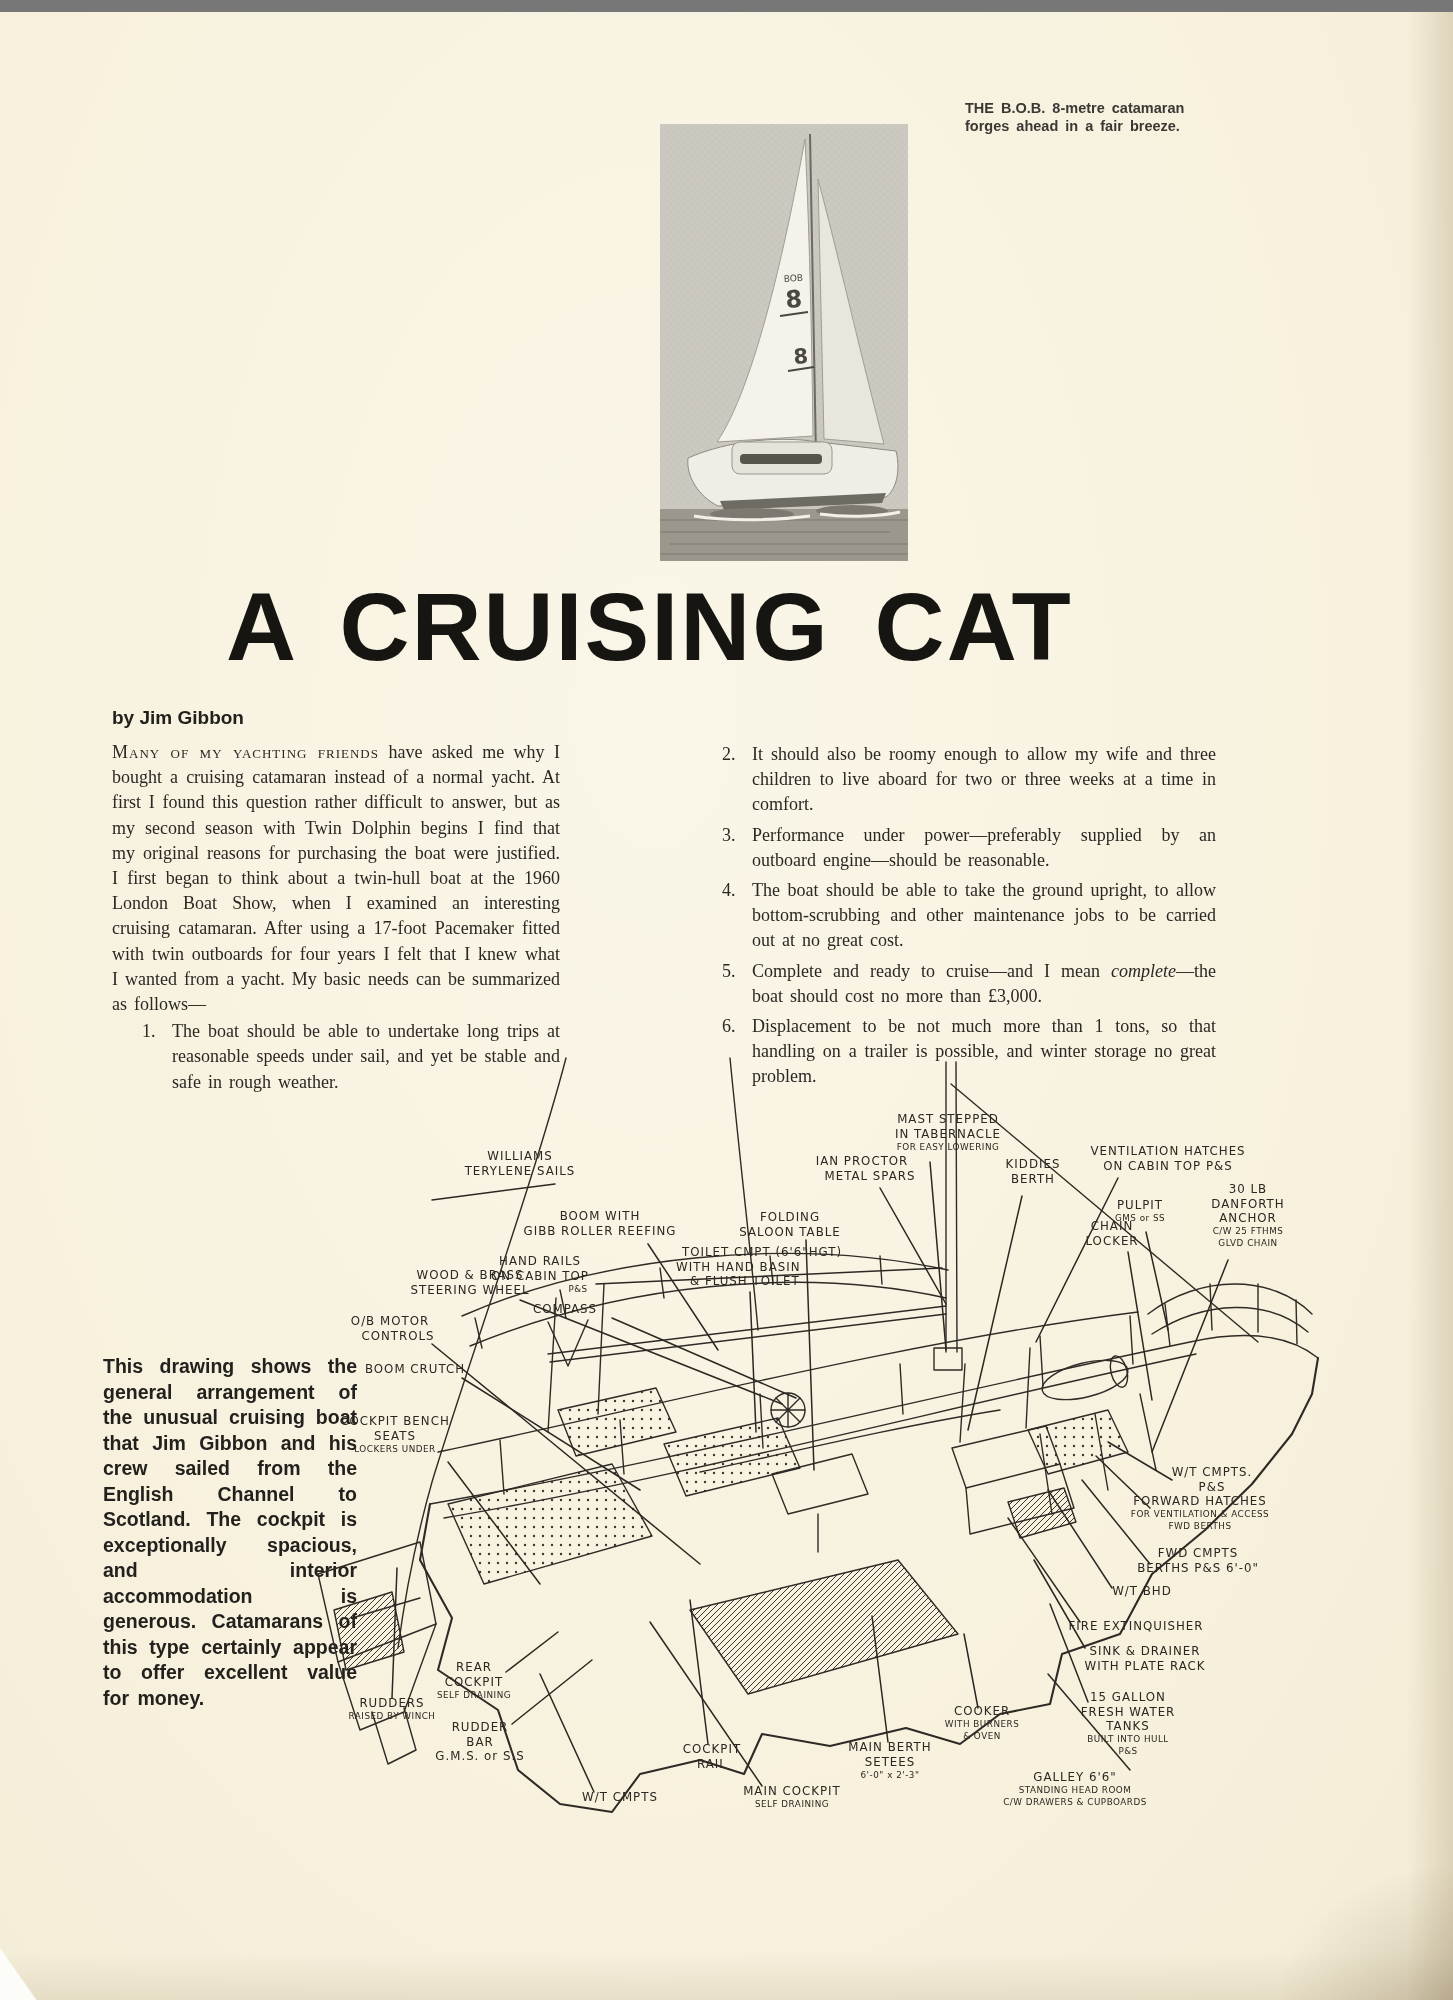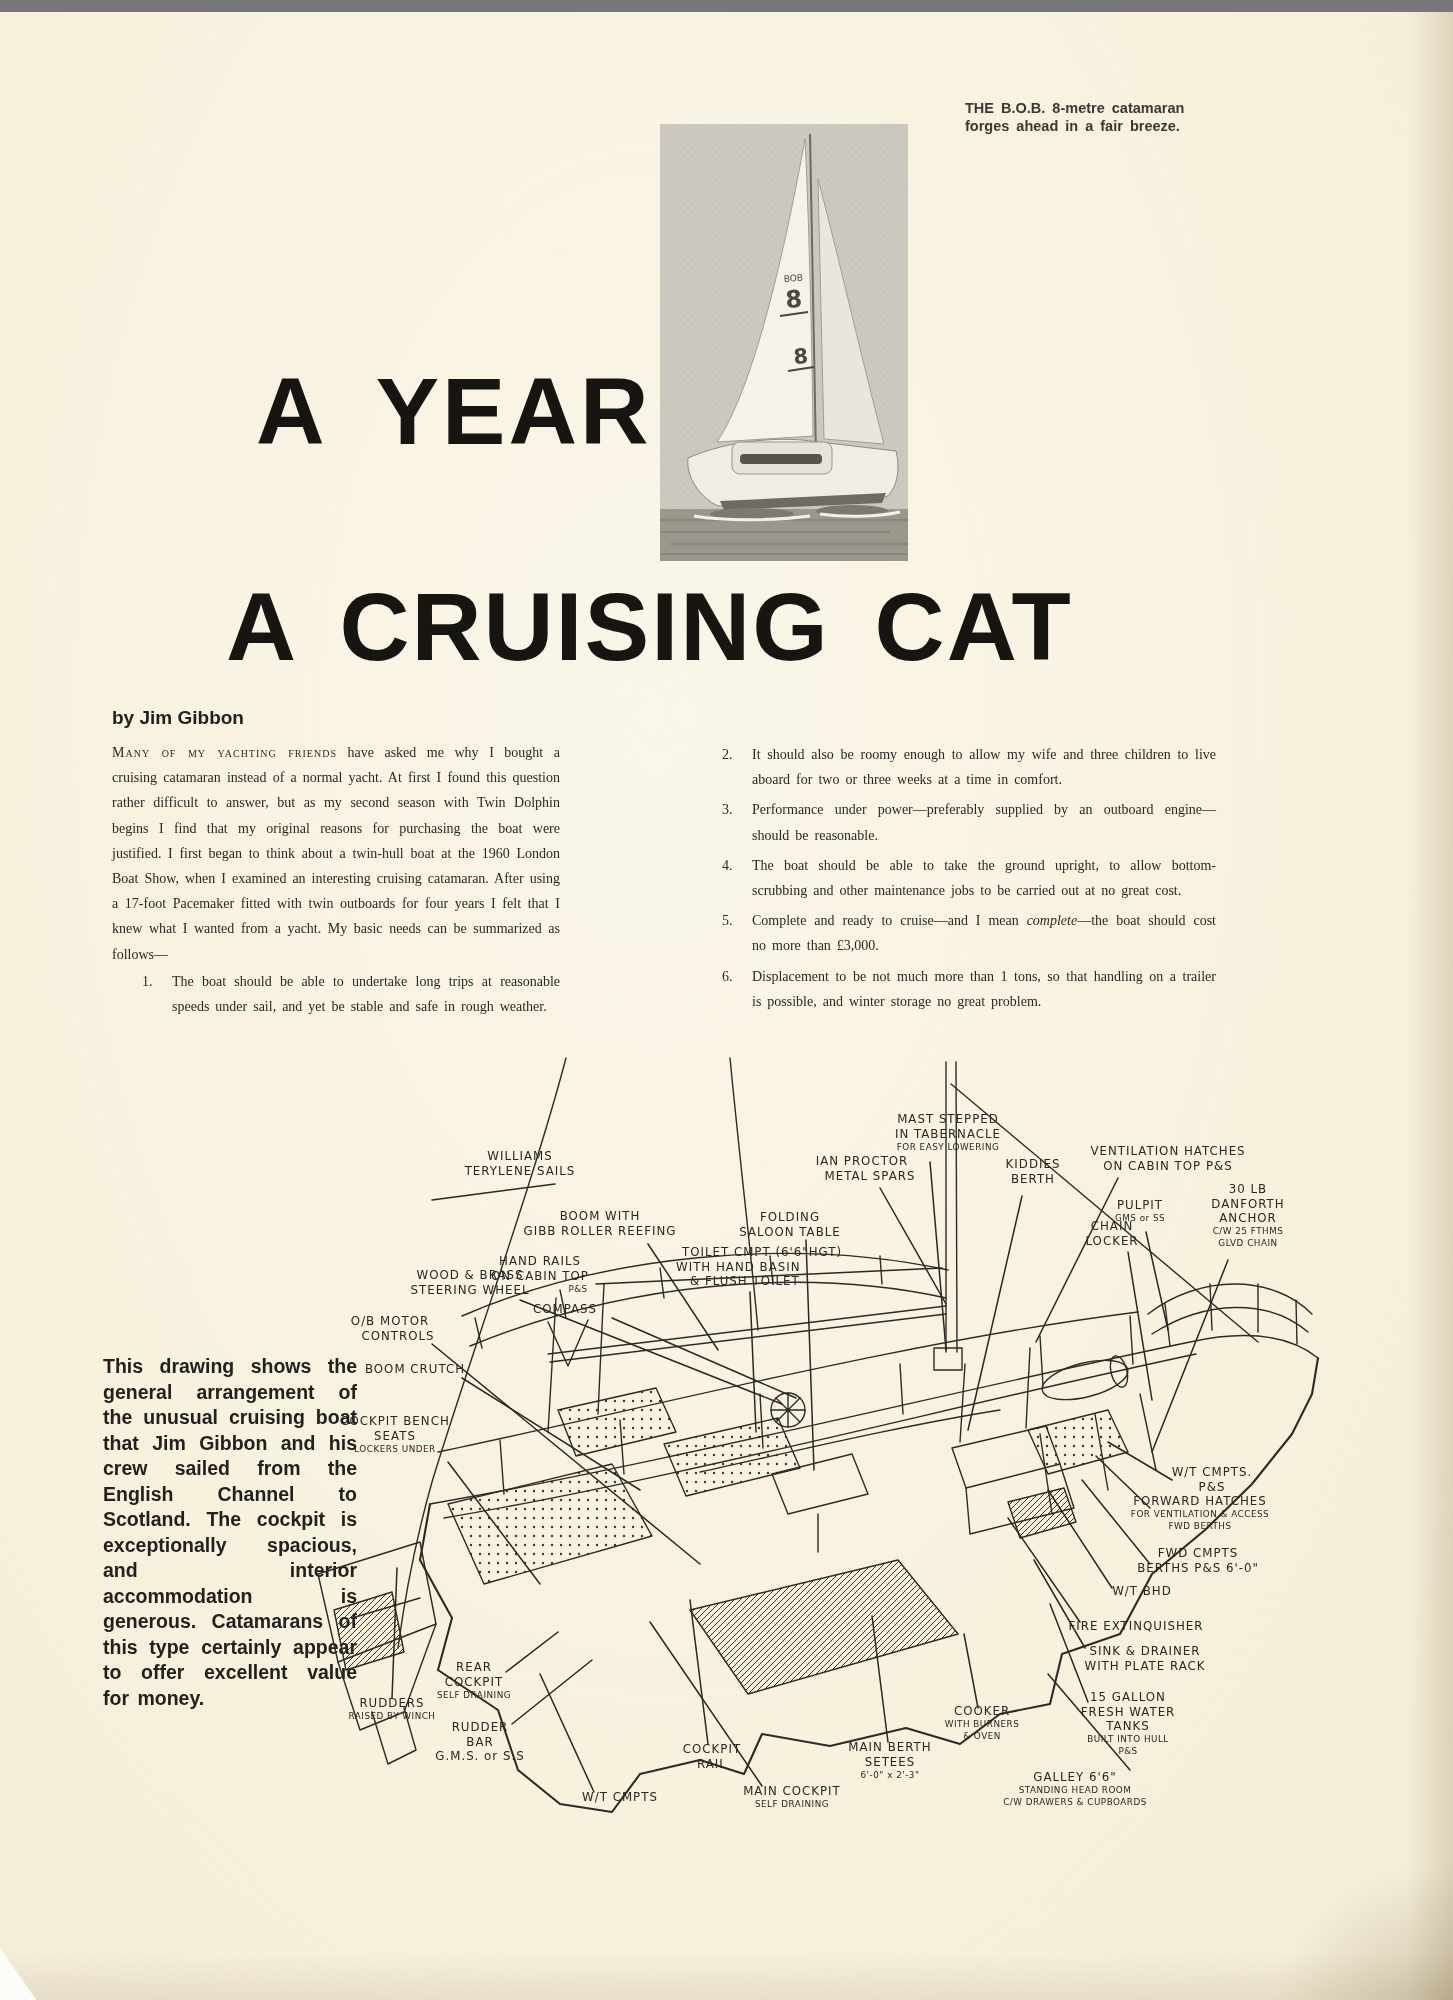--- a/index.html
+++ b/index.html
@@ -23,21 +23,21 @@
   .photo{position:absolute;left:660px;top:112px;width:248px;height:437px;}
 
   .title{position:absolute;font-family:"Liberation Sans",sans-serif;font-weight:700;color:#161512;line-height:1;}
   .t1{left:256px;top:352px;font-size:95px;letter-spacing:3px;word-spacing:24px;}
   .t2{left:345px;top:467px;font-size:95px;letter-spacing:7px;}
   .t3{left:226px;top:566px;font-size:97px;letter-spacing:2px;word-spacing:16px;}
 
   .byline{position:absolute;left:112px;top:695px;font-family:"Liberation Sans",sans-serif;
         font-weight:700;font-size:19px;color:#22211d;text-align:right;}
 
-  .col{position:absolute;font-size:14px;line-height:25.2px;text-align:justify;word-spacing:2.5px;}
+  .col{position:absolute;font-size:18px;line-height:25.2px;text-align:justify;word-spacing:2.5px;}
   .col-left{left:112px;top:728px;width:448px;}
   .col-right{left:722px;top:728px;width:494px;}
   .smallcaps{font-variant:small-caps;letter-spacing:1px;}
   .list{margin-top:2px;}
   .col-left .list{margin-left:30px;}
   .item{display:flex;margin-bottom:5px;}
   .item .num{flex:0 0 30px;}
   .item .itxt{flex:1;text-align:justify;font-family:Liberation Serif, serif;}
 
   .sidebar{position:absolute;left:103px;top:1342px;width:254px;
@@ -84,21 +84,20 @@
     <line x1="128" y1="247" x2="154" y2="243" stroke="#4b4840" stroke-width="2"></line>
     <path d="M28,334 C60,320 102,313 142,316 L236,327 C241,347 236,366 226,373 L58,382 C38,372 26,352 28,334 Z" fill="#efede6" stroke="#8d8a81" stroke-width="1"></path>
     <rect x="72" y="318" width="100" height="32" rx="8" fill="#e6e4da" stroke="#9a978d"></rect>
     <rect x="80" y="330" width="82" height="10" rx="4" fill="#57544c"></rect>
     <path d="M60,377 L226,369 L222,379 L64,386 Z" fill="#6e6b62"></path>
     <ellipse cx="92" cy="390" rx="42" ry="6" fill="#7d7970"></ellipse>
     <ellipse cx="192" cy="387" rx="36" ry="6" fill="#7d7970"></ellipse>
     <path d="M34,392 C70,398 120,396 150,392 M160,390 C190,394 222,392 240,388" stroke="#f2f0e8" stroke-width="3" fill="none"></path>
   </svg>
 
-  <div class="title t1">A YEAR</div>
   <div class="title t3">A CRUISING CAT</div>
 
   <div class="byline">by Jim Gibbon</div>
 
   <div class="col col-left">
     <p style="margin:0;"><span class="smallcaps">Many of my yachting friends</span><span> have asked me why I bought a cruising catamaran instead of a normal yacht. At first I found this question rather difficult to answer, but as my second season with Twin Dolphin begins I find that my original reasons for purchasing the boat were justified. I first began to think about a twin-hull boat at the 1960 London Boat Show, when I examined an interesting cruising catamaran. After using a 17-foot Pacemaker fitted with twin outboards for four years I felt that I knew what I wanted from a yacht. My basic needs can be summarized as follows—</span></p>
     <div class="list">
         <div class="item">
           <span class="num">1.</span>
           <span class="itxt">The boat should be able to undertake long trips at reasonable speeds under sail, and yet be stable and safe in rough weather.</span>

